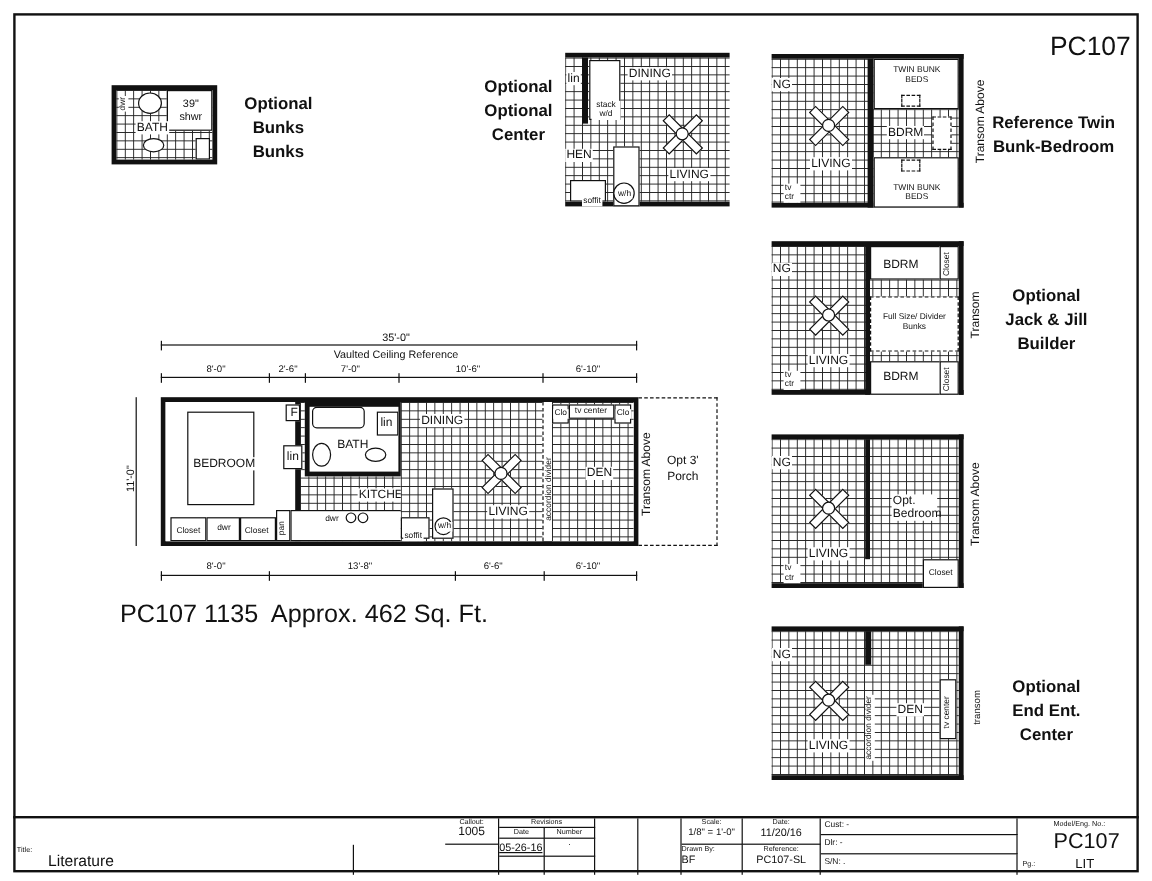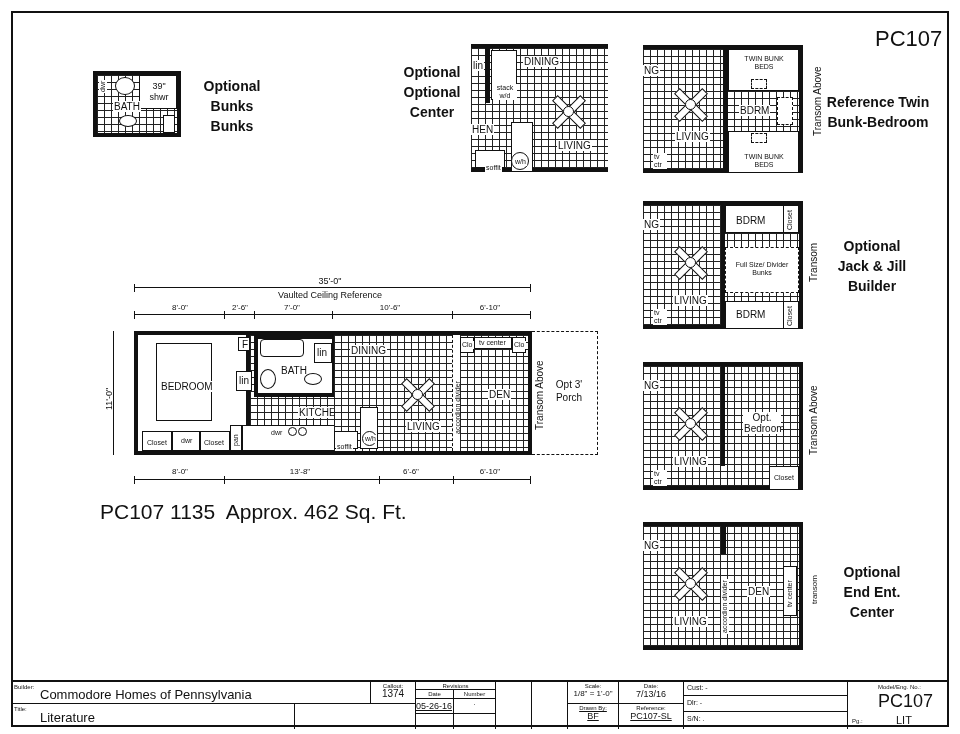--- a/index.html
+++ b/index.html
@@ -125,21 +125,21 @@
 </div>
 
 <div class="abs tile" style="left:643px;top:362px;width:160px;height:128px;border-top:4px solid #111;border-bottom:4px solid #111;border-right:4px solid #111;box-sizing:border-box;">
   <div class="abs" style="left:78px;top:0;width:4px;height:100px;background:#111;"></div>
   <div class="room-label" style="left:0;top:14px;">NG</div>
   <div class="fan" style="left:30px;top:40px;">
       <div class="hub"></div>
     </div>
   <div class="room-label" style="left:30px;top:90px;">LIVING</div>
   <div class="room-label sm" style="left:10px;top:104px;width:12px;">tv ctr</div>
-  <div class="room-label" style="left:100px;top:46px;width:36px;text-align:center;">Opt. Bedroom</div>
+  <div class="room-label" style="left:100px;top:46px;width:36px;text-align:left;">Opt. Bedroom</div>
   <div class="box" style="left:126px;top:100px;width:30px;height:24px;"></div>
   <div class="room-label sm" style="left:130px;top:108px;">Closet</div>
 </div>
 <div class="vtext" style="left:808px;top:455px;font-size:10px;">Transom Above</div>
 
 <div class="abs tile" style="left:643px;top:522px;width:160px;height:128px;border-top:4px solid #111;border-bottom:4px solid #111;border-right:4px solid #111;box-sizing:border-box;">
   <div class="abs" style="left:78px;top:0;width:5px;height:28px;background:#111;"></div>
   <div class="vtext room-label sm" style="left:78px;top:108px;">accordion divider</div>
   <div class="room-label" style="left:104px;top:60px;">DEN</div>
   <div class="box" style="left:140px;top:40px;width:14px;height:50px;"></div>
@@ -248,59 +248,55 @@
     <div class="tick" style="right:0"></div>
 </div>
 <div class="dimtxt" style="left:150px;top:467px;width:60px;">8'-0"</div>
 <div class="dimtxt" style="left:270px;top:467px;width:60px;">13'-8"</div>
 <div class="dimtxt" style="left:386px;top:467px;width:50px;">6'-6"</div>
 <div class="dimtxt" style="left:460px;top:467px;width:60px;">6'-10"</div>
 
 <div class="abs" style="left:100px;top:500px;font-size:21px;white-space:pre;">PC107 1135  Approx. 462 Sq. Ft.</div>
 
 <div class="tb">
-  <div class="tbcell" style="left:0;top:0;width:360px;height:22px;">
-    <span class="abs tiny" style="left:3px;top:2px;">Builder:</span>
-    <span class="abs" style="left:29px;top:5px;font-size:13px;">Commodore Homes of Pennsylvania</span>
-  </div>
   <div class="tbcell" style="left:0;top:22px;width:284px;height:25px;border-bottom:none;">
     <span class="abs tiny" style="left:3px;top:2px;">Title:</span>
     <span class="abs" style="left:29px;top:6px;font-size:13px;">Literature</span>
   </div>
   <div class="tbcell" style="left:360px;top:0;width:45px;height:22px;text-align:center;">
     <div class="tiny" style="margin-top:1px;">Callout:</div>
-    <div style="font-size:10px;line-height:10px;">1374</div>
+    <div style="font-size:10px;line-height:10px;">1005</div>
   </div>
   <div class="tbcell" style="left:360px;top:22px;width:45px;height:25px;border-bottom:none;"></div>
 
   <div class="tbcell" style="left:405px;top:0;width:80px;height:8px;text-align:center;font-size:6px;line-height:8px;">Revisions</div>
   <div class="tbcell" style="left:405px;top:8px;width:38px;height:9px;text-align:center;font-size:6px;line-height:9px;">Date</div>
   <div class="tbcell" style="left:443px;top:8px;width:42px;height:9px;text-align:center;font-size:6px;line-height:9px;">Number</div>
   <div class="tbcell" style="left:405px;top:17px;width:38px;height:15px;font-size:9px;line-height:15px;text-decoration:underline;">05-26-16</div>
   <div class="tbcell" style="left:443px;top:17px;width:42px;height:15px;text-align:center;">.</div>
   <div class="tbcell" style="left:405px;top:32px;width:38px;height:15px;border-bottom:none;"></div>
   <div class="tbcell" style="left:443px;top:32px;width:42px;height:15px;border-bottom:none;"></div>
   <div class="tbcell" style="left:485px;top:0;width:36px;height:47px;border-bottom:none;"></div>
   <div class="tbcell" style="left:521px;top:0;width:36px;height:47px;border-bottom:none;"></div>
 
   <div class="tbcell" style="left:557px;top:0;width:51px;height:22px;text-align:center;">
     <div class="tiny" style="margin-top:1px;">Scale:</div>
     <div style="font-size:8px;">1/8" = 1'-0"</div>
   </div>
-  <div class="tbcell" style="left:557px;top:22px;width:51px;height:25px;text-align:center;border-bottom:none;text-decoration:underline;">
+  <div class="tbcell" style="left:557px;top:22px;width:51px;height:25px;border-bottom:none;">
     <div class="tiny" style="margin-top:1px;">Drawn By:</div>
     <div style="font-size:9px;">BF</div>
   </div>
   <div class="tbcell" style="left:608px;top:0;width:65px;height:22px;text-align:center;">
     <div class="tiny" style="margin-top:1px;">Date:</div>
-    <div style="font-size:9px;">7/13/16</div>
+    <div style="font-size:9px;">11/20/16</div>
   </div>
   <div class="tbcell" style="left:608px;top:22px;width:65px;height:25px;text-align:center;border-bottom:none;">
     <div class="tiny" style="margin-top:1px;">Reference:</div>
-    <div style="font-size:9px;text-decoration:underline;">PC107-SL</div>
+    <div style="font-size:9px;">PC107-SL</div>
   </div>
 
   <div class="tbcell" style="left:673px;top:0;width:164px;height:14px;font-size:7px;padding:2px 3px;">
     <span>Cust:</span> <span>-</span>
   </div>
   <div class="tbcell" style="left:673px;top:14px;width:164px;height:16px;font-size:7px;padding:3px 3px;">
     <span>Dlr:</span> <span>-</span>
   </div>
   <div class="tbcell" style="left:673px;top:30px;width:164px;height:17px;font-size:7px;padding:3px 3px;border-bottom:none;">
     <span>S/N:</span> <span>.</span>

